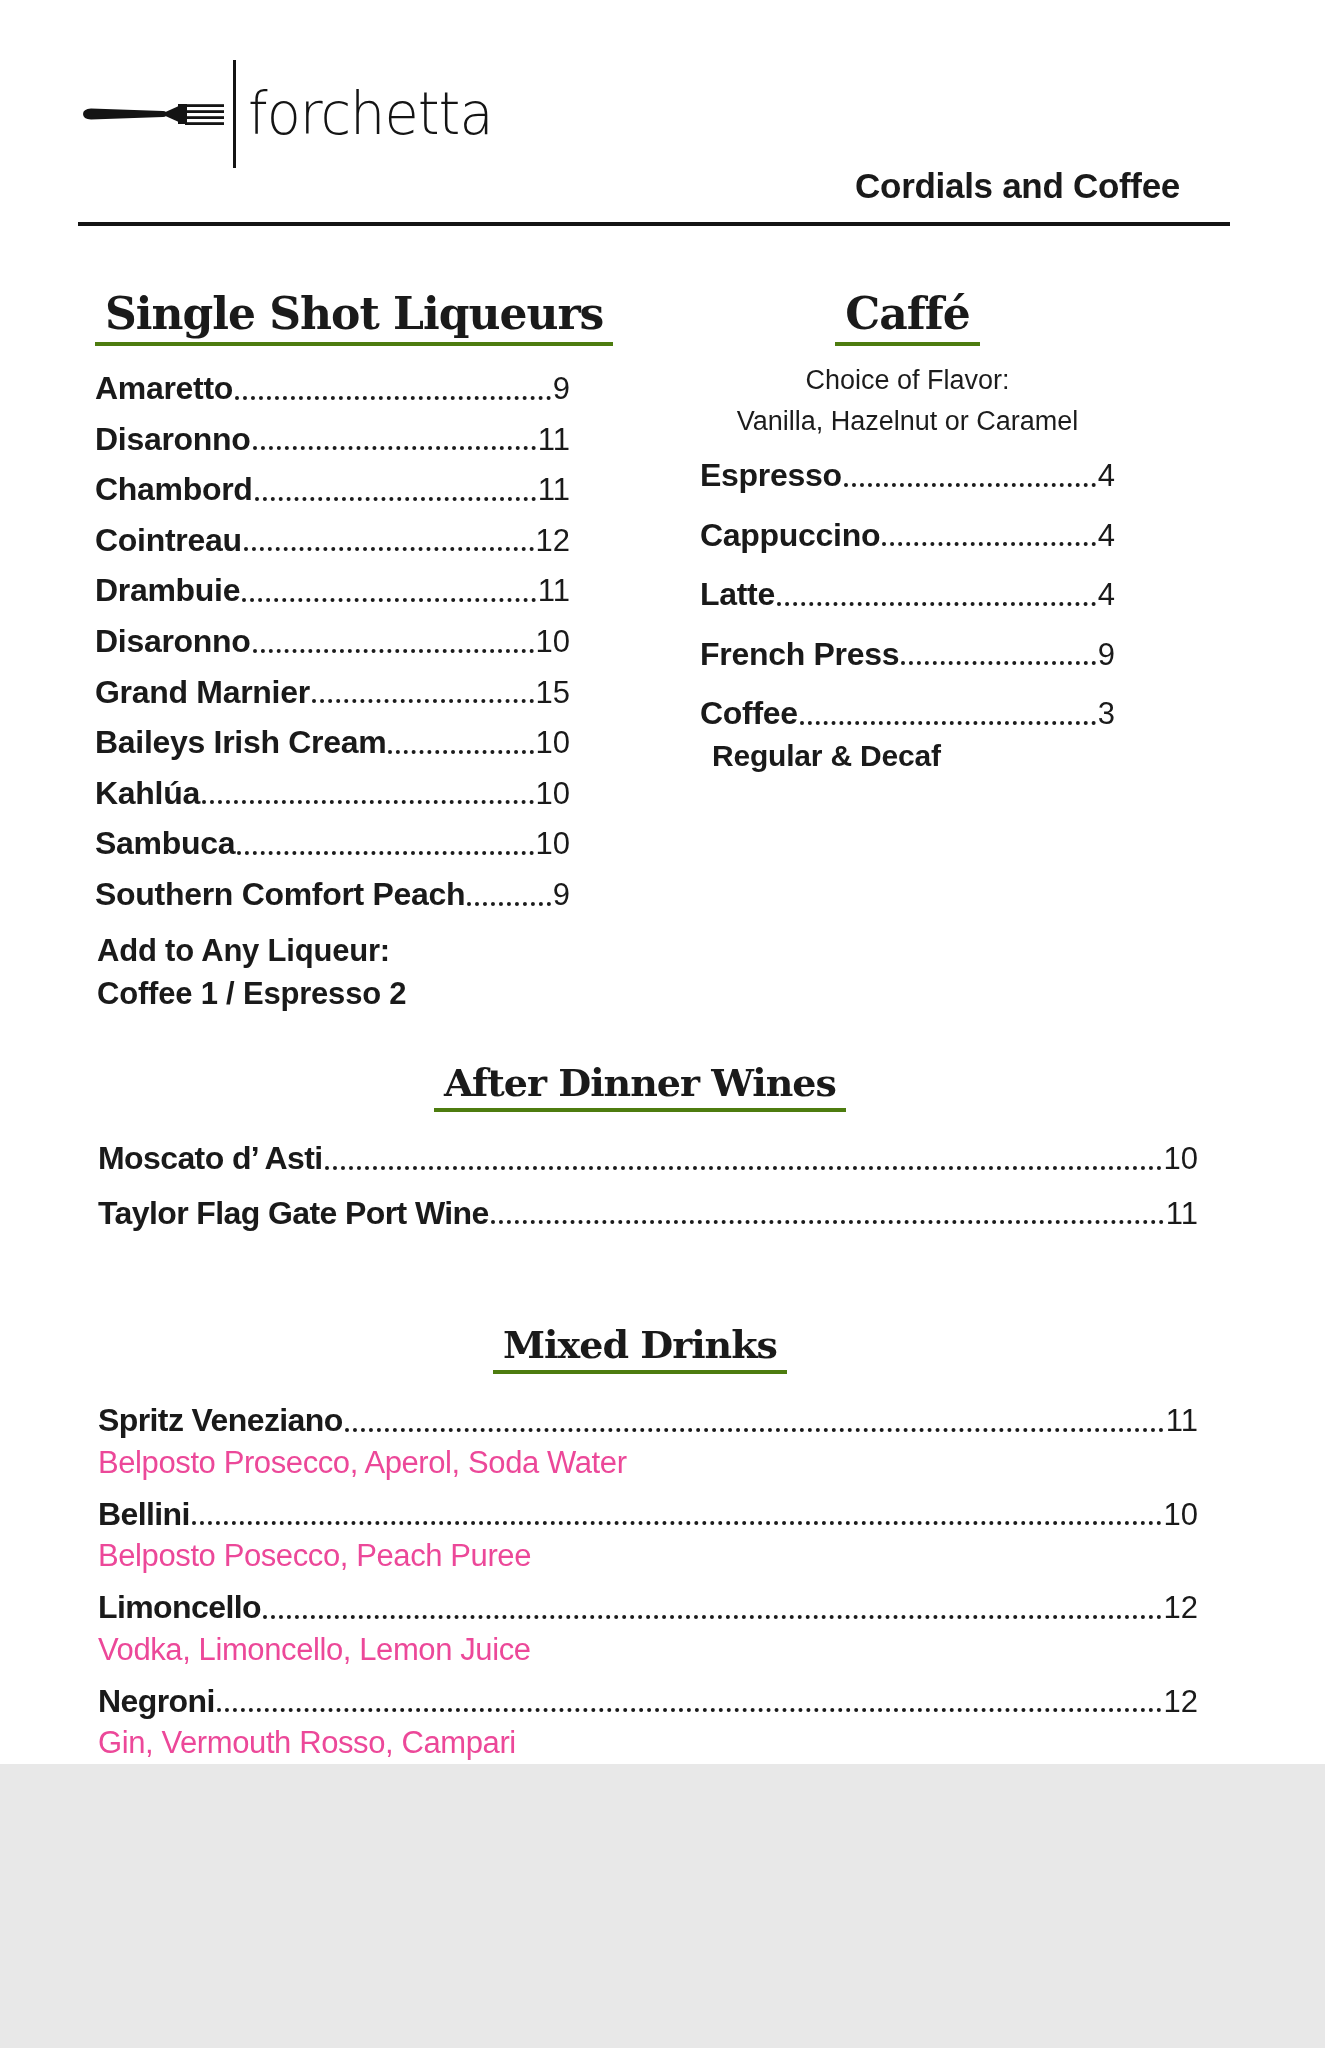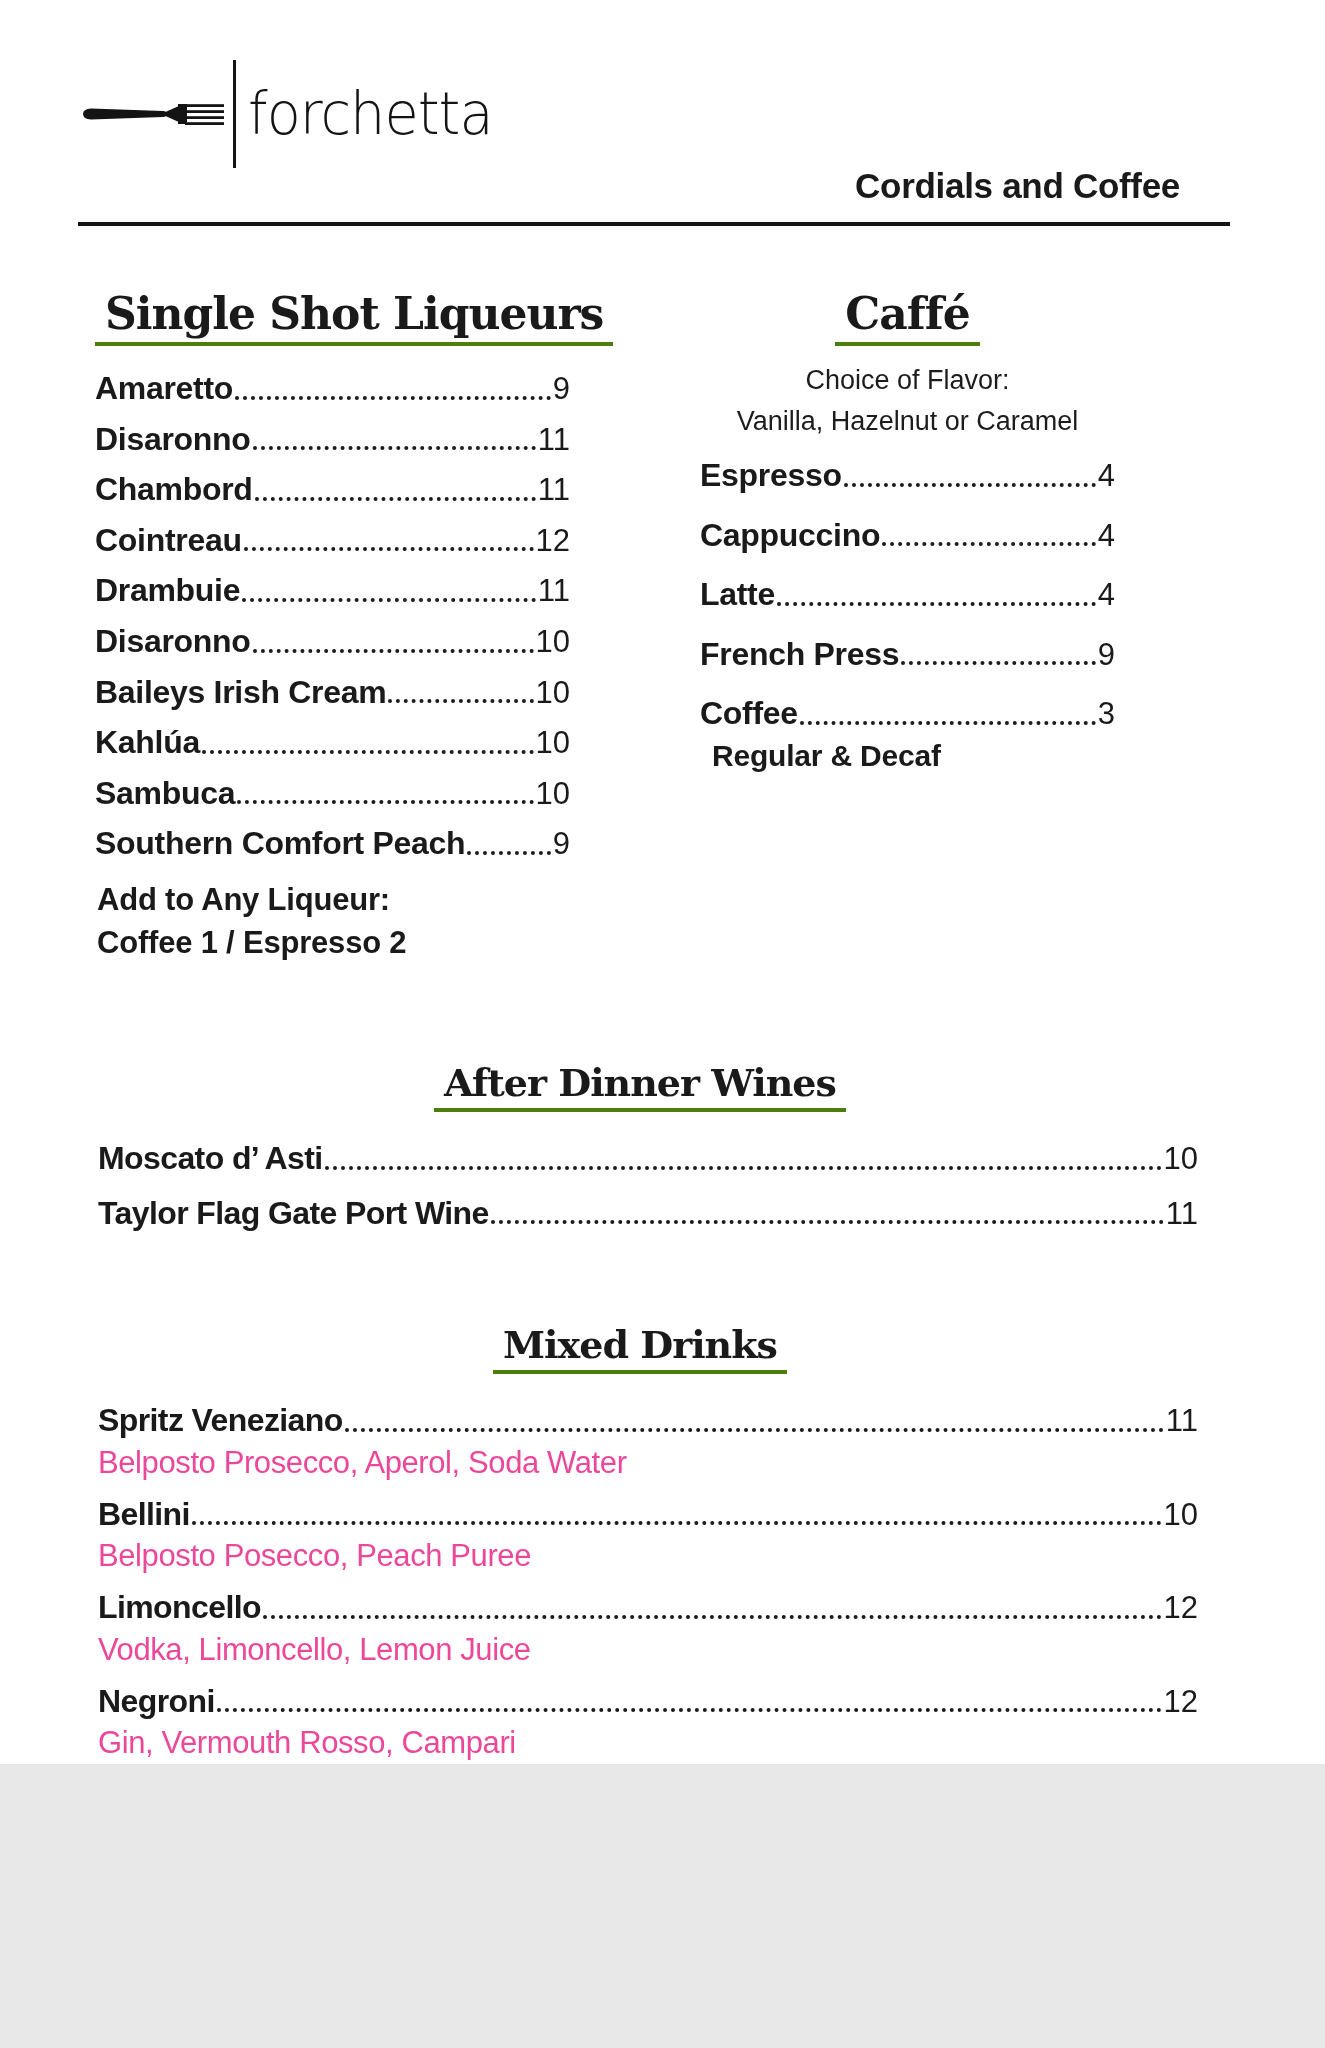--- a/index.html
+++ b/index.html
@@ -131,20 +131,25 @@
           <span class="item-name">Drambuie</span>
           <span class="leader"></span>
           <span class="price">11</span>
         </div>
       <div class="dot-row">
           <span class="item-name">Disaronno</span>
           <span class="leader"></span>
           <span class="price">10</span>
         </div>
       <div class="dot-row">
+          <span class="item-name">Grand Marnier</span>
+          <span class="leader"></span>
+          <span class="price">15</span>
+        </div>
+      <div class="dot-row">
           <span class="item-name">Baileys Irish Cream</span>
           <span class="leader"></span>
           <span class="price">10</span>
         </div>
       <div class="dot-row">
           <span class="item-name">Kahlúa</span>
           <span class="leader"></span>
           <span class="price">10</span>
         </div>
       <div class="dot-row">

